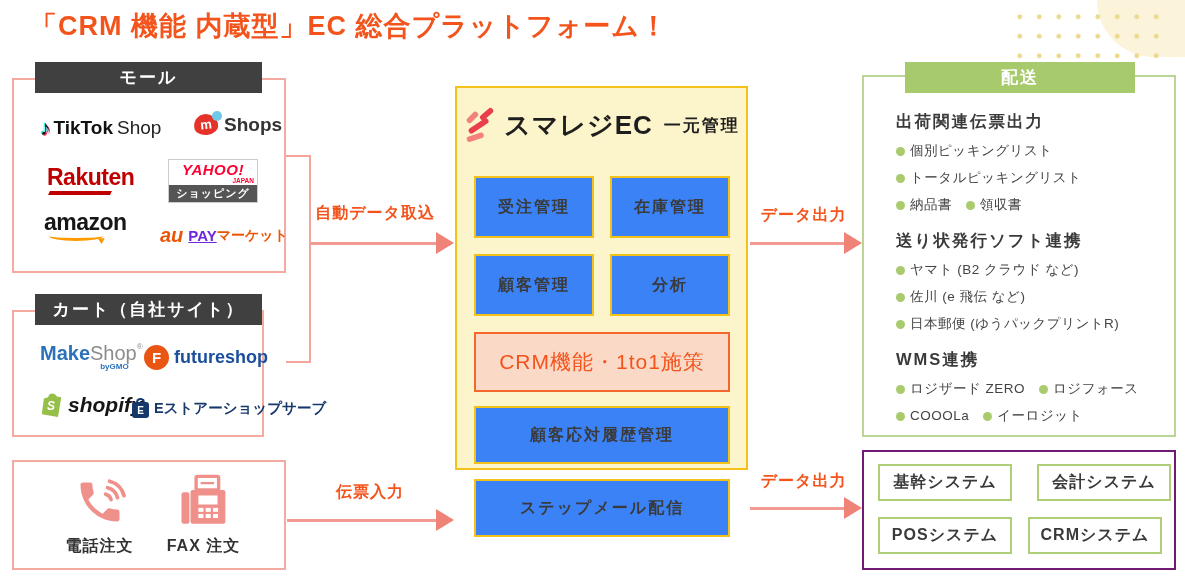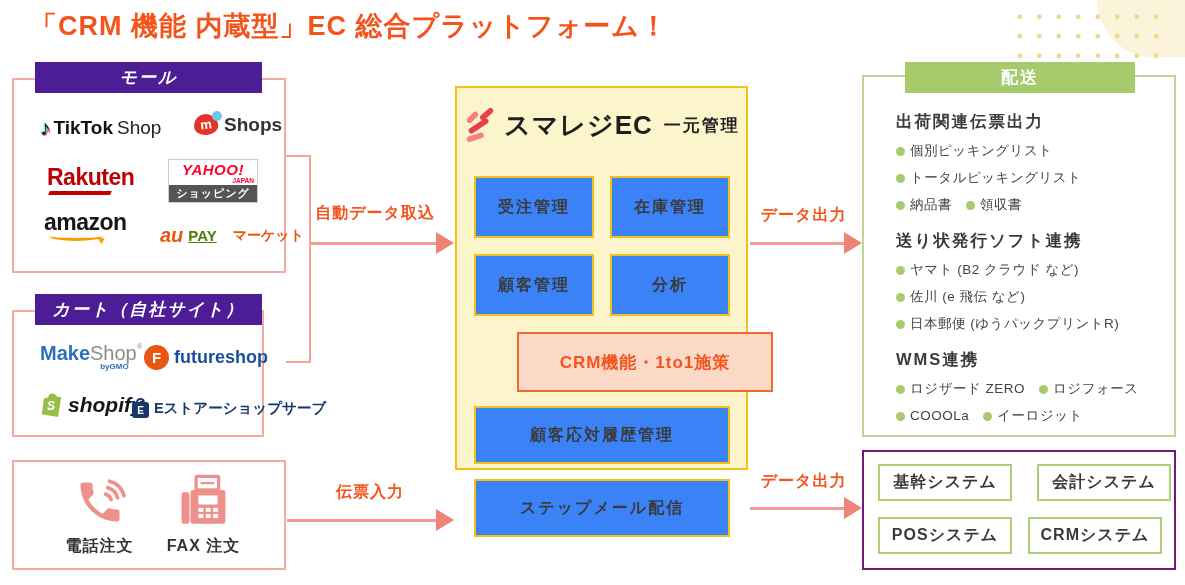--- a/index.html
+++ b/index.html
@@ -10,37 +10,37 @@
 
   
   .blob { position:absolute; left:1097px; top:0; width:88px; height:57px; background:#FBF3DA; border-radius:0 0 0 60px; }
   .dots { position:absolute; left:1003px; top:1px; width:170px; height:64px;
           background-image:radial-gradient(circle,#EBD98C 2.1px,transparent 2.7px);
           background-size:19.5px 19.5px; background-position:7px 6px; }
 
   
   .panel { position:absolute; background:#fff; border:2px solid #F4A9A1; }
   .tab { position:absolute; color:#fff; font-size:17px; font-weight:800; text-align:center; line-height:31px; height:31px; z-index:3; letter-spacing:2px; }
-  .tab.pink { background:#4c1d95;font-style:italic; }
+  .tab.pink { background:#404040; }
   .tab.green { background:#A7CA6D; }
 
   
   .bracket { position:absolute; left:286px; top:155px; width:25px; height:208px;
              border:2px solid #F4A49B; border-left:none; }
   .aline { position:absolute; height:3px; background:#F29B92; }
   .ahead { position:absolute; width:0; height:0; border-top:11px solid transparent; border-bottom:11px solid transparent; border-left:18px solid #EF8377; }
   .alabel { position:absolute; font-size:16px; font-weight:800; color:#F4541C; text-align:center; letter-spacing:1px; }
 
   
   .center-panel { position:absolute; left:455px; top:86px; width:293px; height:384px; background:#FCF4CA; border:2px solid #F3C118; }
   .brand-row { position:absolute; left:0; top:18px; width:100%; display:flex; justify-content:center; align-items:center; gap:7px; }
   .brand-name { font-size:26px; font-weight:800; color:#1E1E1E; letter-spacing:1px; }
   .brand-suffix { font-size:17px; font-weight:800; color:#1E1E1E; margin-left:4px; letter-spacing:2px; }
   .module { position:absolute; background:#3b82f6; border:2px solid #F3C118; display:flex; align-items:center; justify-content:center; font-size:16px; font-weight:800; color:#3A3A3A; letter-spacing:2px; }
-  .crm-box { position:absolute; left:17px; top:244px; width:256px; height:60px; background:#FBD9C7; border:2px solid #F4682E; display:flex; align-items:center; justify-content:center; font-size:17px; font-weight:700; color:#F4541C; letter-spacing:1px;margin-left:43px; }
+  .crm-box { position:absolute; left:17px; top:244px; width:256px; height:60px; background:#FBD9C7; border:2px solid #F4682E; display:flex; align-items:center; justify-content:center; font-size:21px; font-weight:400; color:#F4541C; letter-spacing:1px; }
 
   
   .delivery { position:absolute; left:862px; top:75px; width:314px; height:362px; background:#fff; border:2px solid #BCD495; padding:34px 14px 0 32px; }
   .d-head { font-size:16.5px; font-weight:800; color:#3A3A3A; letter-spacing:2px; margin-bottom:9px; }
   .d-row { font-size:13.5px; color:#444; margin-bottom:9px; letter-spacing:0.5px; white-space:nowrap; }
   .d-row .gap { display:inline-block; width:14px; }
   .dot { display:inline-block; width:9px; height:9px; border-radius:50%; background:#A9CB6E; margin-right:5px; position:relative; top:0.5px; }
   .d-section { margin-bottom:16px; }
 
   
@@ -62,22 +62,22 @@
   .yh { display:block; width:90px; border:1px solid #CCC; }
   .yh-top { background:#fff; text-align:center; padding:2px 3px 1px; }
   .yh-brand { font-size:15px; font-weight:800; font-style:italic; color:#FF0033; letter-spacing:0.5px; display:block; line-height:15px; }
   .yh-japan { font-size:6.5px; font-weight:700; color:#FF0033; display:block; text-align:right; line-height:7px; }
   .yh-band { background:#555; color:#fff; font-size:11px; font-weight:800; text-align:center; line-height:17px; letter-spacing:1px; }
   .amz { display:block; }
   .amz-word { font-size:23px; font-weight:800; color:#161616; letter-spacing:-0.5px; line-height:22px; }
   .amz-smile { width:54px; height:10px; margin:-3px 0 0 5px; border-bottom:3px solid #FF9900; border-radius:0 0 55% 55%; position:relative; }
   .amz-smile::after { content:""; position:absolute; right:-2px; bottom:-5px; width:0; height:0; border-left:6px solid #FF9900; border-top:4px solid transparent; border-bottom:3px solid transparent; transform:rotate(-35deg); }
   .au-au { font-size:20px; font-weight:800; font-style:italic; color:#EB5505; }
-  .au-pay { font-size:15px; font-weight:800; color:#4d7c0f; margin-left:5px;text-decoration:underline; }
-  .au-rest { font-size:14px; font-weight:700; color:#EB5505; margin-left:16px; }
+  .au-pay { font-size:15px; font-weight:800; color:#6d28d9; margin-left:5px;text-decoration:underline; }
+  .au-rest { font-size:14px; font-weight:700; color:#EB5505; margin-left:0; }
   .ms { display:inline-block; text-align:right; }
   .ms-make { font-size:20px; font-weight:800; color:#2B72B8; }
   .ms-shop { font-size:20px; font-weight:500; color:#8C8C8C; }
   .ms-reg { font-size:8px; color:#8C8C8C; vertical-align:top; }
   .ms-by { display:block; font-size:8px; font-weight:800; color:#2B72B8; margin:-3px 14px 0 0; }
   .fs-circle { width:25px; height:25px; border-radius:50%; background:#E95513; color:#fff; font-size:15px; font-weight:800; display:flex; align-items:center; justify-content:center; margin-right:5px; }
   .fs-label { font-size:18px; font-weight:800; color:#1B4F9B; }
   .shp-label { font-size:21px; font-weight:800; font-style:italic; color:#161616; margin-left:4px; }
   .es-wrap { position:relative; width:18px; height:20px; margin-right:4px; }
   .es-bag { position:absolute; left:0; bottom:0; width:17px; height:16px; background:#16386B; border-radius:3px; color:#fff; font-size:10px; font-weight:800; display:flex; align-items:center; justify-content:center; }

